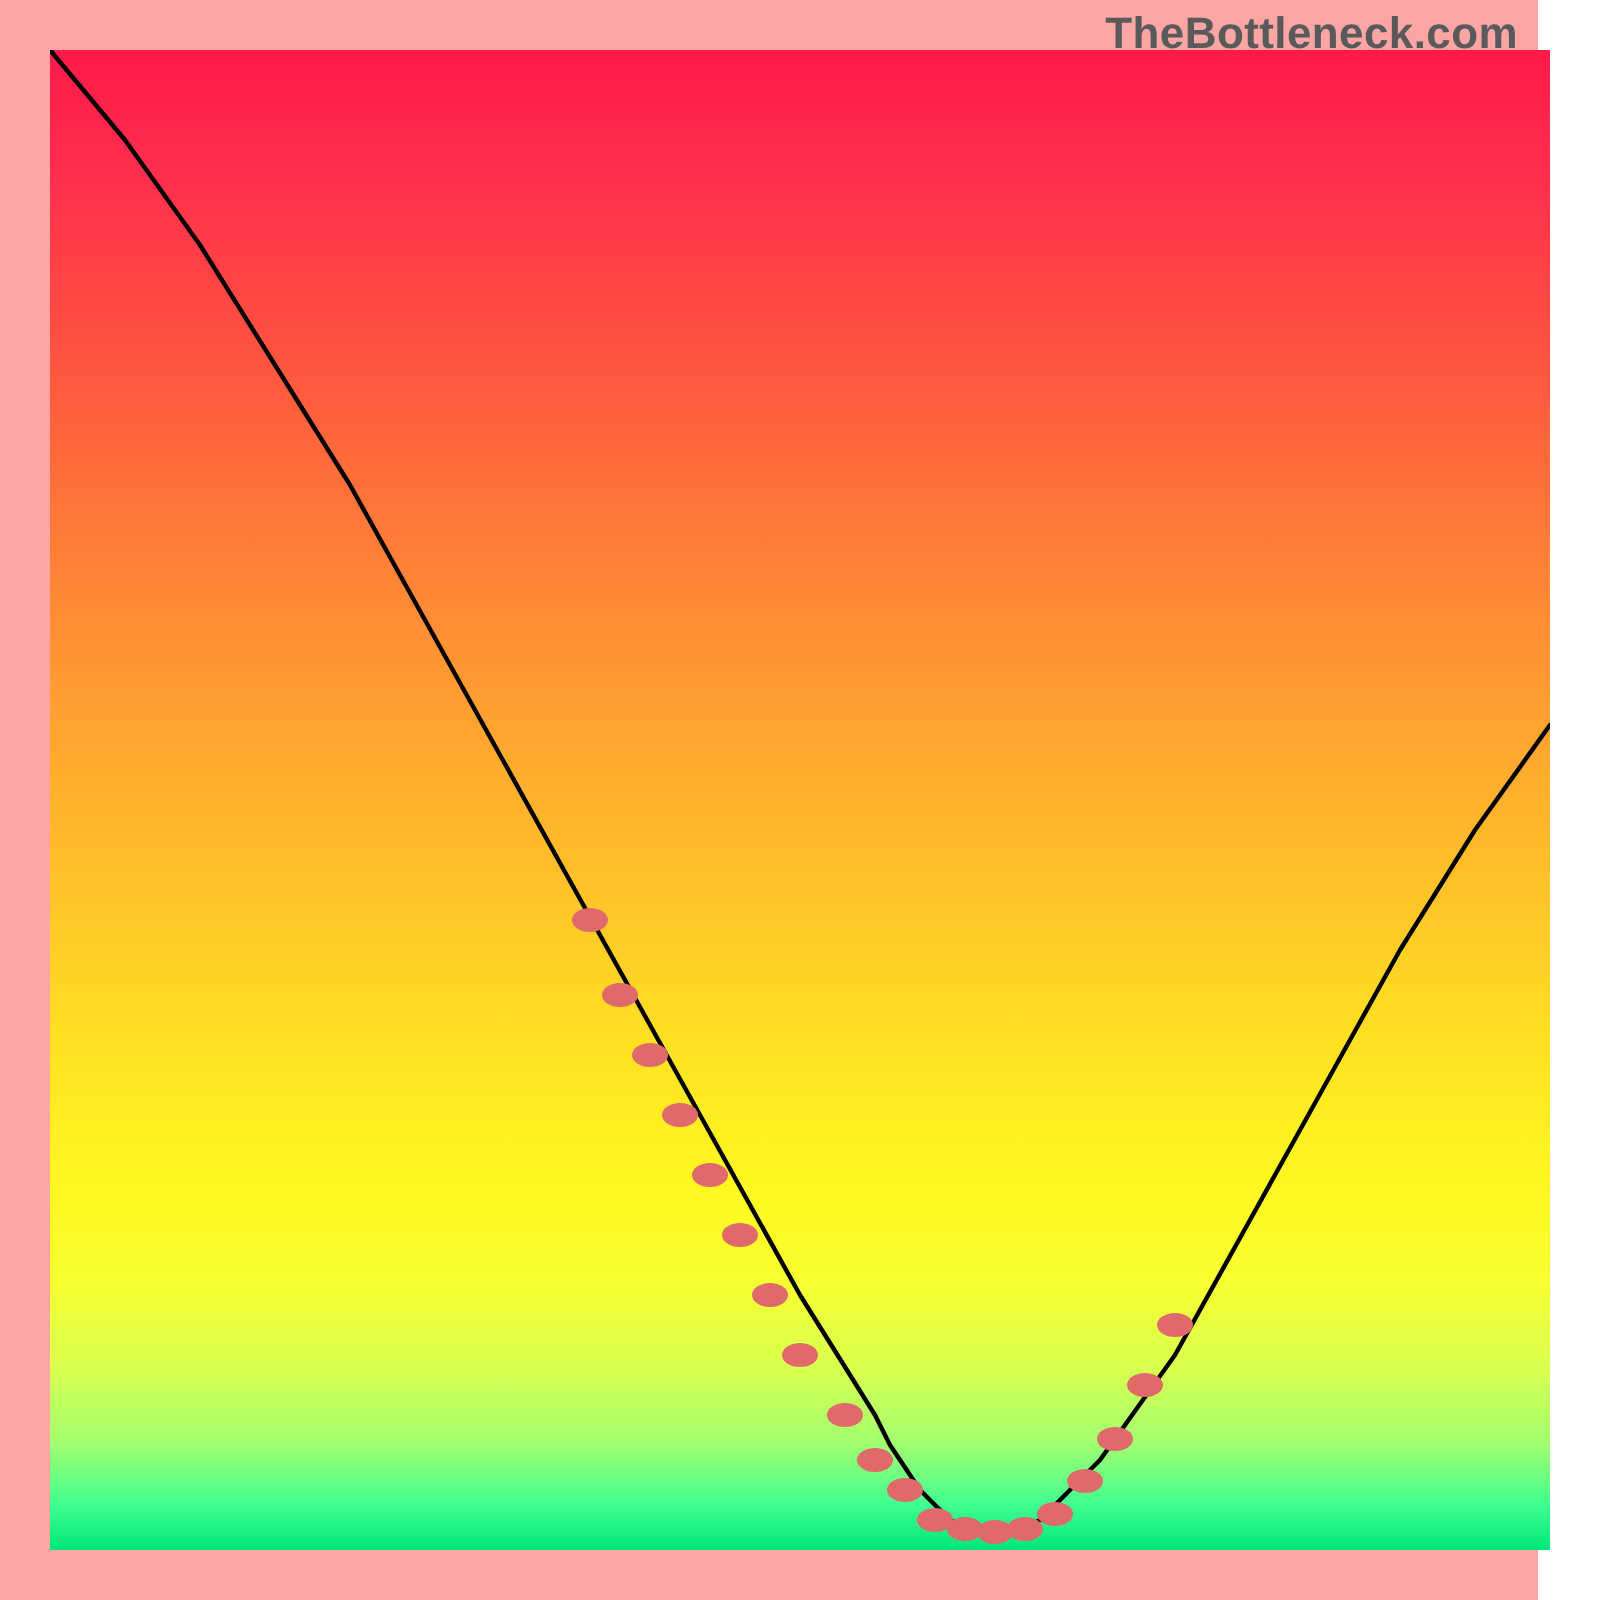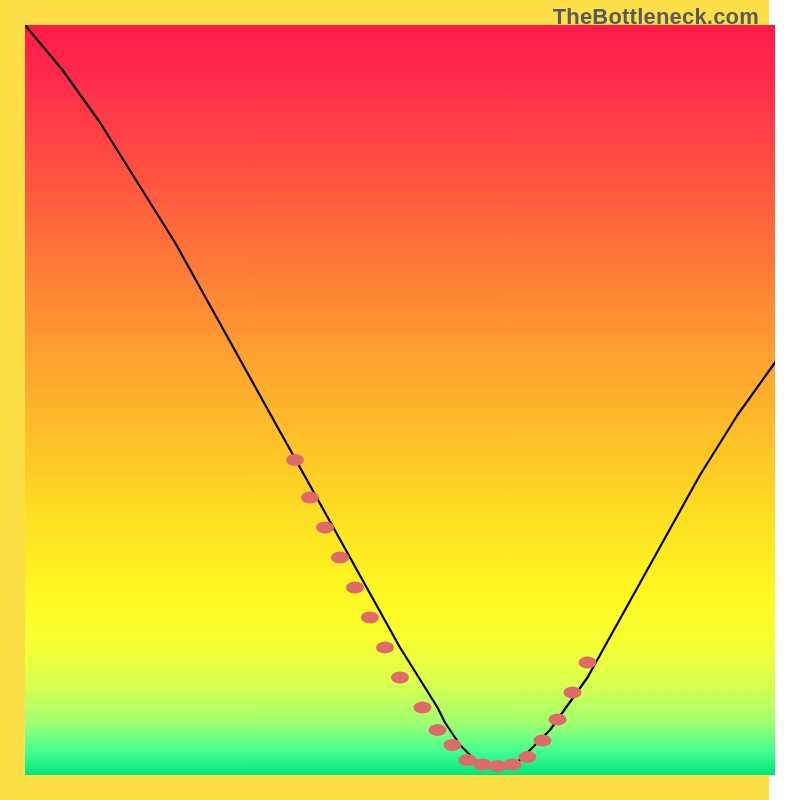--- a/index.html
+++ b/index.html
@@ -5,21 +5,21 @@
   body {
     margin: 0;
     padding: 0;
     background: #ffffff;
     font-family: Arial, Helvetica, sans-serif;
   }
   .chart-container {
     position: relative;
     width: 769px;
     height: 800px;
-    background: #fde047;
+    background: #fca5a5;
   }
   .watermark {
     position: absolute;
     top: 4px;
     right: 10px;
     color: #5a5a5a;
     font-size: 22px;
     font-weight: bold;
     letter-spacing: 0.2px;
     z-index: 10;

